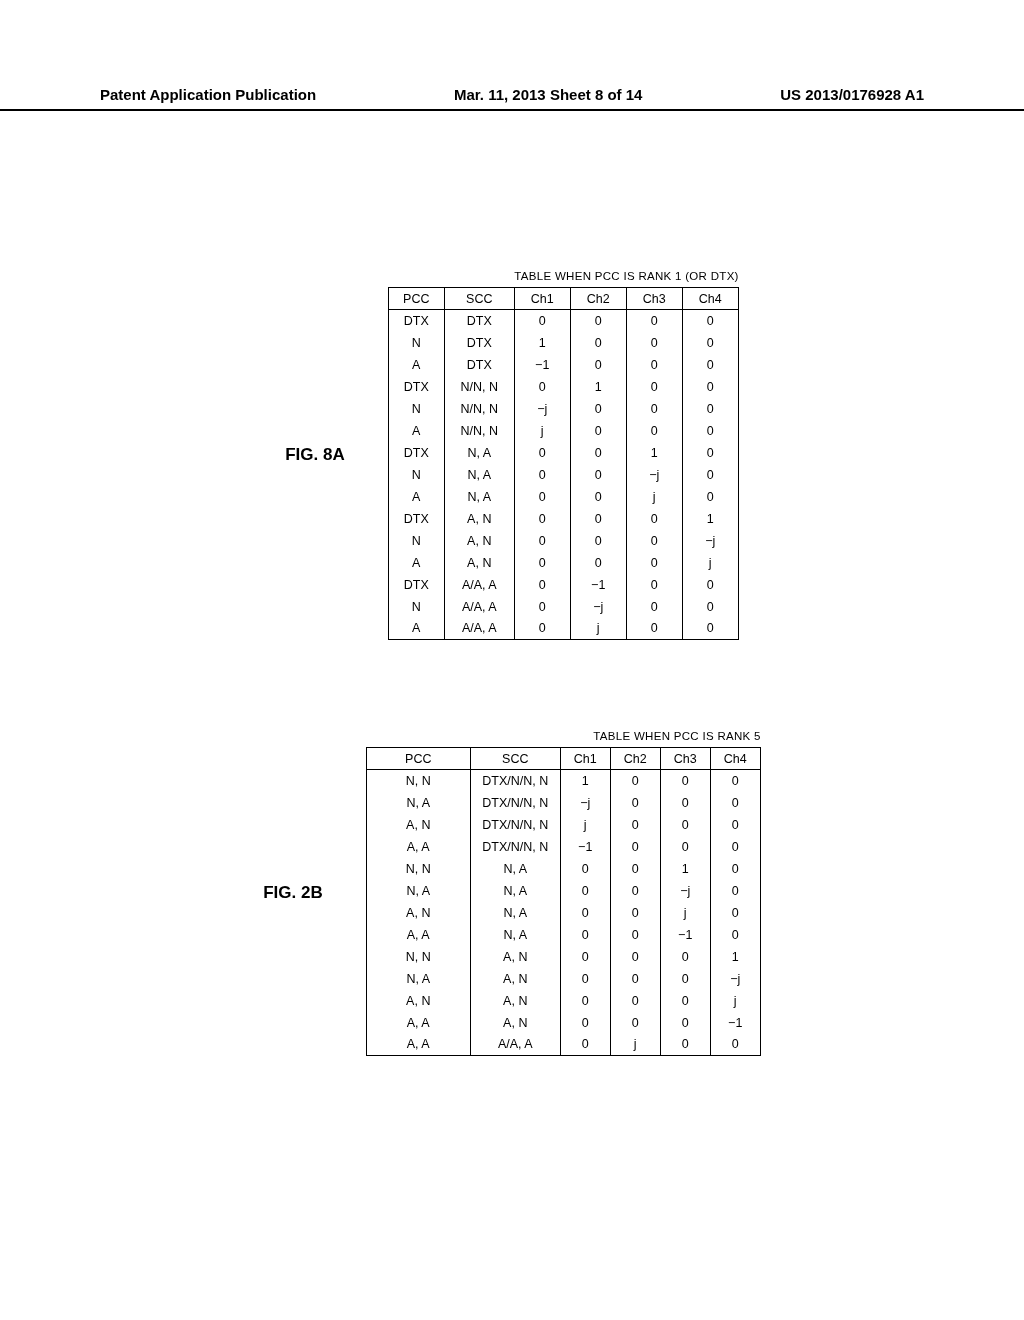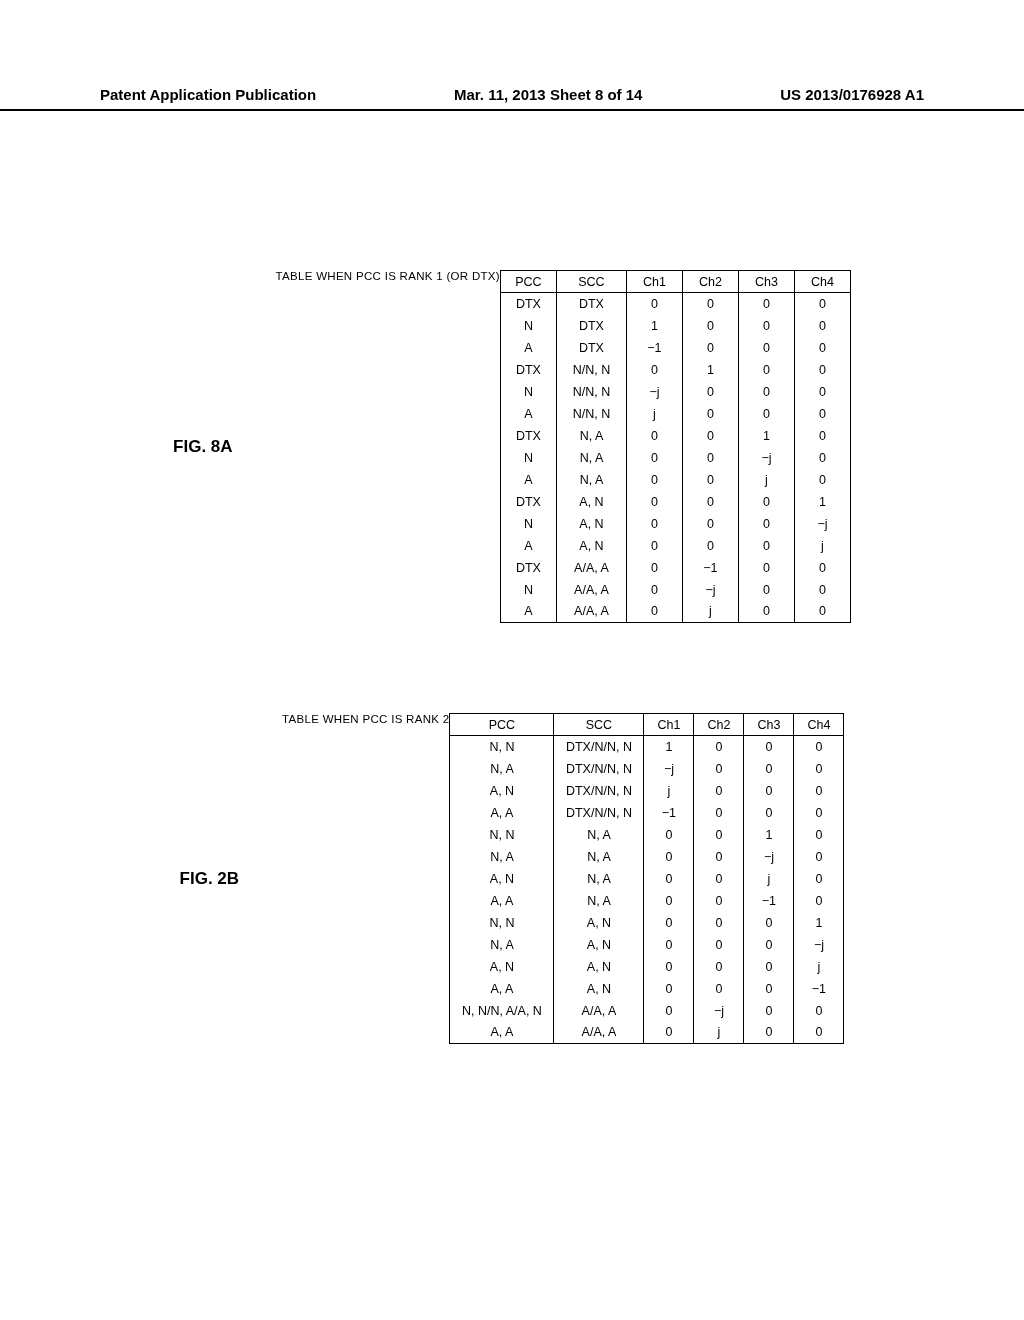--- a/index.html
+++ b/index.html
@@ -37,22 +37,22 @@
       gap: 20px;
     }
     .figure-label {
       font-size: 17px;
       font-weight: bold;
       white-space: nowrap;
       margin-right: 23px;
     }
     .table-wrapper {
       display: flex;
-      flex-direction: row;
-      align-items: flex-start;
+      flex-direction: column;
+      align-items: flex-end;
     }
     .table-caption {
       font-size: 11.5px;
       letter-spacing: 0.3px;
       margin-bottom: 5px;
       text-align: center;
     }
     table {
       border-collapse: collapse;
       font-size: 12.5px;
@@ -235,21 +235,21 @@
               <td>0</td>
             </tr>
           </tbody>
       </table>
     </div>
   </div>
 
   <div class="figure-block">
     <div class="figure-label">FIG. 2B</div>
     <div class="table-wrapper">
-      <div class="table-caption">TABLE WHEN PCC IS RANK 2</div>
+      <div class="table-caption">TABLE WHEN PCC IS RANK 5</div>
       <table class="table-b">
         <thead>
             <tr id="figB-head">
               <th>PCC</th>
               <th>SCC</th>
               <th>Ch1</th>
               <th>Ch2</th>
               <th>Ch3</th>
               <th>Ch4</th>
             </tr>
@@ -345,28 +345,20 @@
             </tr>
             <tr>
               <td>A, A</td>
               <td>A, N</td>
               <td>0</td>
               <td>0</td>
               <td>0</td>
               <td>−1</td>
             </tr>
             <tr>
-              <td>N, N/N, A/A, N</td>
-              <td>A/A, A</td>
-              <td>0</td>
-              <td>−j</td>
-              <td>0</td>
-              <td>0</td>
-            </tr>
-            <tr>
               <td>A, A</td>
               <td>A/A, A</td>
               <td>0</td>
               <td>j</td>
               <td>0</td>
               <td>0</td>
             </tr>
           </tbody>
       </table>
     </div>

